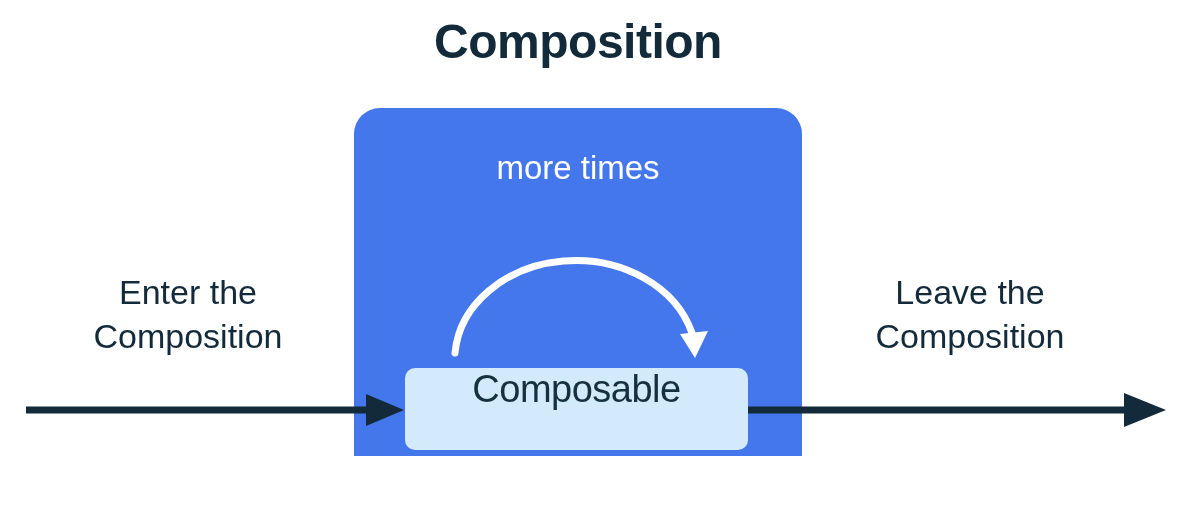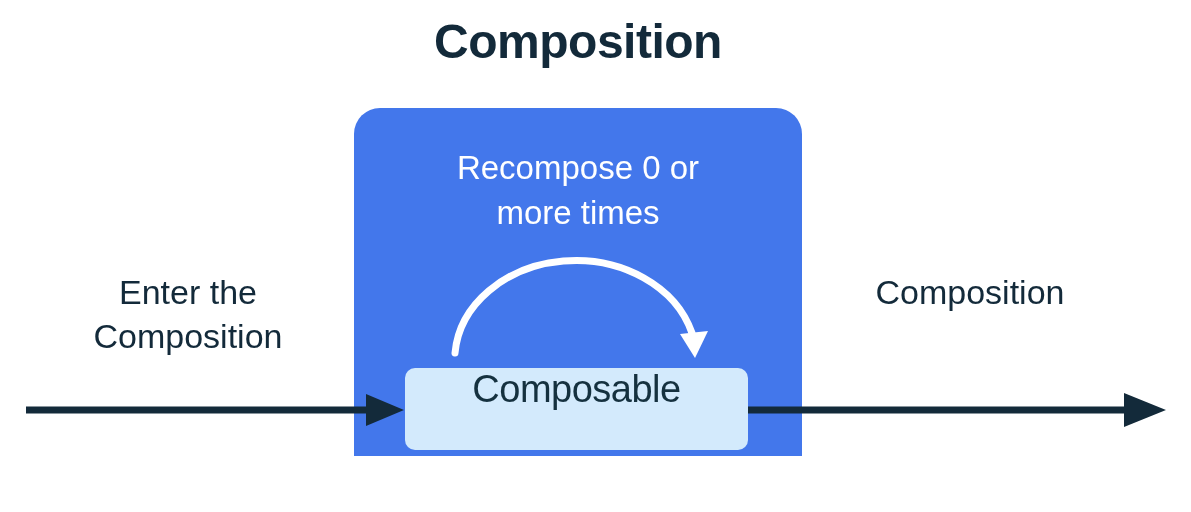--- a/index.html
+++ b/index.html
@@ -82,34 +82,34 @@
 </head>
 <body>
 
 <div class="canvas">
 
   <div class="title">Composition</div>
 
   <div class="composition-box"></div>
 
   <div class="recompose-label">
-    <div>Recompose 0 or</div>
     <div>more times</div>
   </div>
 
   <div class="composable-box">
     <span class="composable-label">Composable</span>
   </div>
 
   <div class="side-label enter">
     <div>Enter the</div>
     <div>Composition</div>
   </div>
 
   <div class="side-label leave">
+    <div>Leave the</div>
     <div>Composition</div>
   </div>
 
   <svg class="arrows-layer" width="1191" height="512" viewBox="0 0 1191 512">
 
     <path d="M 455 353 A 121 100 0 0 1 692 333" fill="none" stroke="#ffffff" stroke-width="7" stroke-linecap="round"></path>
     <polygon points="695,358 680,334 708,331" fill="#ffffff"></polygon>
 
     <line x1="26" y1="410" x2="370" y2="410" stroke="#132a3a" stroke-width="7"></line>
     <polygon points="404,410 366,394 366,426" fill="#132a3a"></polygon>

